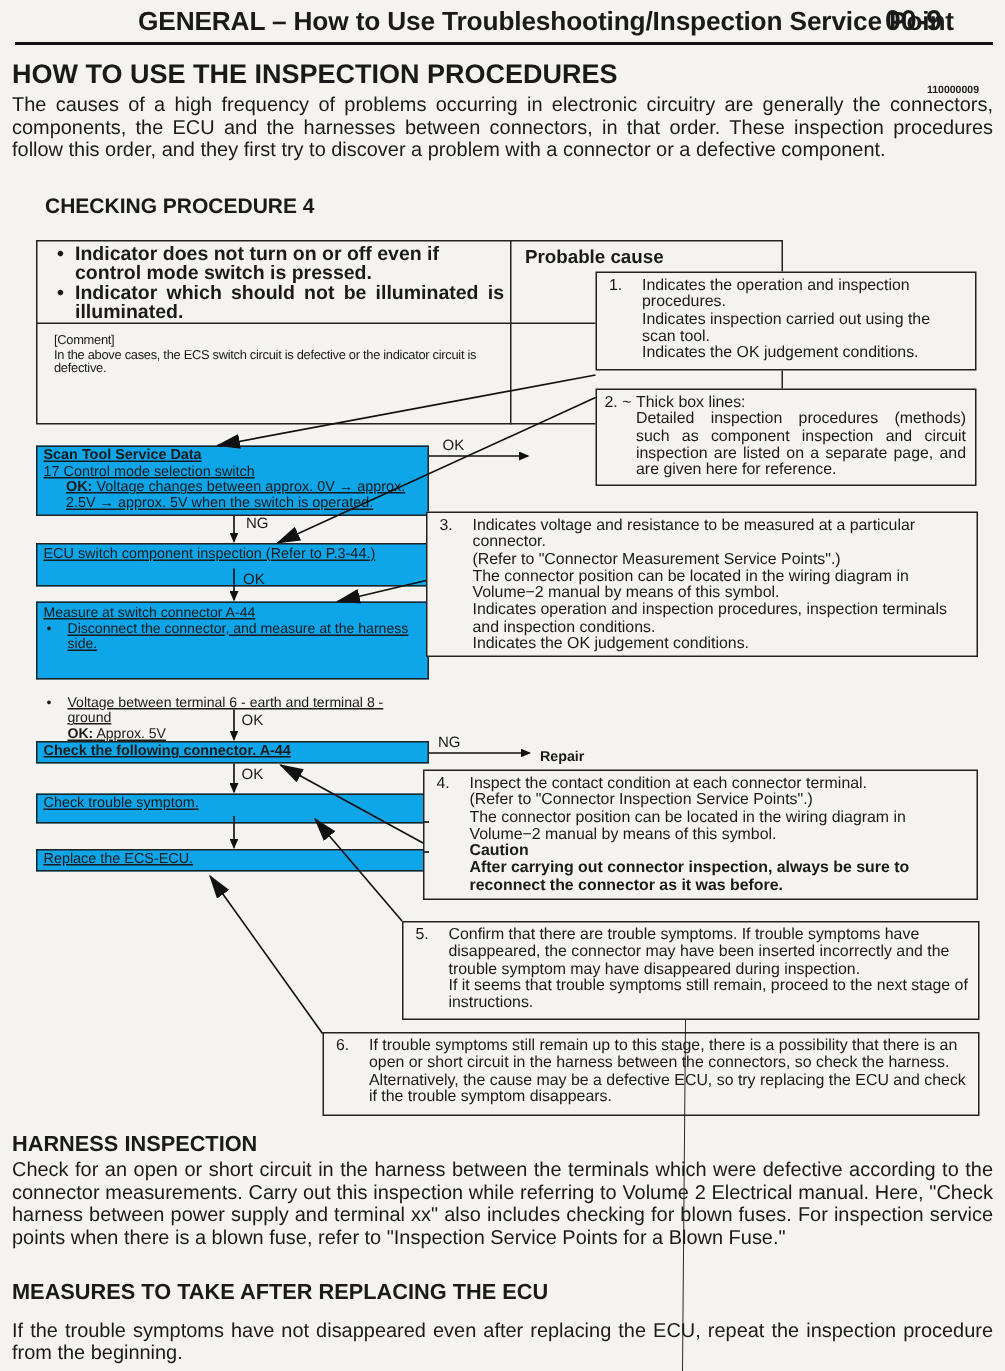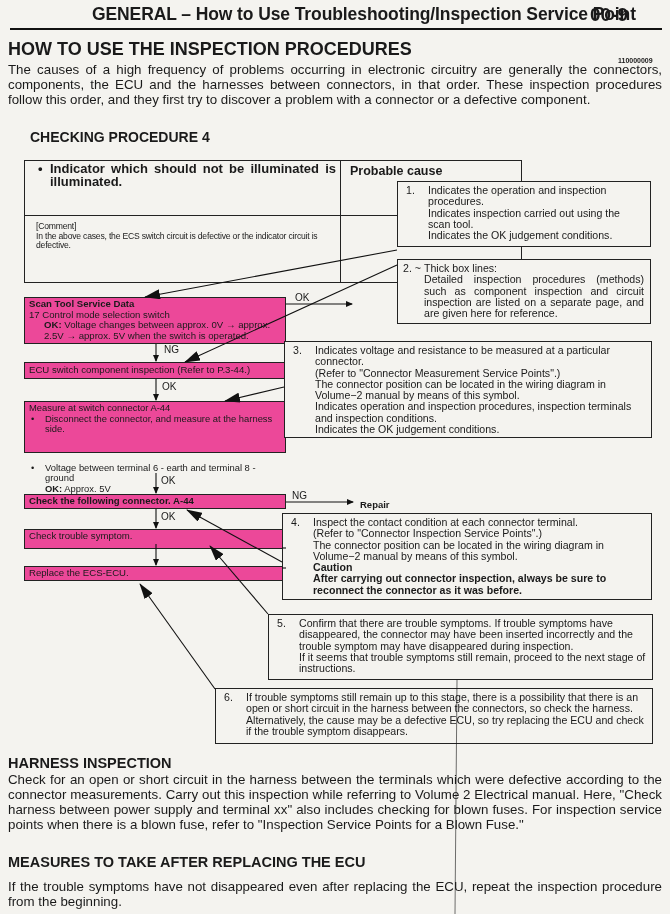--- a/index.html
+++ b/index.html
@@ -13,21 +13,21 @@
   .hdr-page { left: 590px; top: 4px; font-size: 19px; font-weight: bold; }
   .hdr-rule { left: 10px; top: 28px; width: 652px; height: 2px; background: #111; }
   .h1 { left: 8px; top: 39px; font-size: 18px; font-weight: bold; white-space: nowrap; }
   .docid { left: 618px; top: 57px; font-size: 7px; font-weight: bold; }
   .para { font-size: 13.3px; line-height: 15px; text-align: justify; }
   .intro { left: 8px; top: 62px; width: 654px; }
   .h2 { font-size: 14.5px; font-weight: bold; white-space: nowrap; }
   .box { border: 1.3px solid #222; background: transparent; box-sizing: border-box; }
   .note { background: #f4f3ef; font-size: 10.6px; line-height: 11.3px; padding: 3px 6px 3px 30px; box-sizing: border-box; border: 1.3px solid #222; }
   .note .num { position: absolute; left: 8px; top: 3px; }
-  .step { font-size: 9.6px; line-height: 10.6px; padding: 1px 4px; box-sizing: border-box; border: 1.3px solid #222; background: #ec4899; }
+  .step { font-size: 9.6px; line-height: 10.6px; padding: 1px 4px; box-sizing: border-box; border: 1.3px solid #222; background: #0ea5e9; text-decoration: underline; }
   .lbl { font-size: 10px; }
   b { font-weight: bold; }
   .bullet { position: relative; padding-left: 14px; }
   .bullet::before { content: "\2022"; position: absolute; left: 2px; top: 0; }
   svg.overlay { position: absolute; left: 0; top: 0; pointer-events: none; }
 </style>
 </head>
 <body>
 
 <div class="abs hdr-title">GENERAL – How to Use Troubleshooting/Inspection Service Point</div>
@@ -37,20 +37,21 @@
 <div class="abs h1">HOW TO USE THE INSPECTION PROCEDURES</div>
 <div class="abs docid">110000009</div>
 <div class="abs para intro">The causes of a high frequency of problems occurring in electronic circuitry are generally the connectors, components, the ECU and the harnesses between connectors, in that order. These inspection procedures follow this order, and they first try to discover a problem with a connector or a defective component.</div>
 
 <div class="abs h2" style="left:30px;top:129px;font-size:14px;">CHECKING PROCEDURE 4</div>
 
 <div class="abs box" style="left:24px;top:160px;width:498px;height:123px;"></div>
 <div class="abs" style="left:340px;top:160px;width:1.3px;height:123px;background:#222;"></div>
 <div class="abs" style="left:24px;top:215px;width:498px;height:1.3px;background:#222;"></div>
 <div class="abs" style="left:36px;top:162px;width:300px;font-size:13px;font-weight:bold;line-height:13px;">
+  <div class="bullet">Indicator does not turn on or off even if control mode switch is pressed.</div>
   <div class="bullet" style="text-align:justify;">Indicator which should not be illuminated is illuminated.</div>
 </div>
 <div class="abs" style="left:350px;top:164px;font-size:12.5px;font-weight:bold;">Probable cause</div>
 <div class="abs" style="left:36px;top:222px;width:295px;font-size:8.6px;line-height:9.6px;letter-spacing:-0.2px;">
   <div>[Comment]</div>
   <div>In the above cases, the ECS switch circuit is defective or the indicator circuit is defective.</div>
 </div>
 
 <div class="abs note" style="left:397px;top:181px;width:254px;height:66px;">
   <span class="num">1.</span>
@@ -67,21 +68,21 @@
 
 <div class="abs step" style="left:24px;top:297px;width:262px;height:47px;">
   <div style="font-weight:bold;">Scan Tool Service Data</div>
   <div>17  Control mode selection switch</div>
   <div style="padding-left:15px;"><b>OK:</b> <span>Voltage changes between approx. 0V → approx. 2.5V → approx. 5V when the switch is operated.</span></div>
 </div>
 <div class="abs lbl" style="left:295px;top:292px;">OK</div>
 
 <div class="abs lbl" style="left:164px;top:344px;">NG</div>
 
-<div class="abs step" style="left:24px;top:362px;width:262px;height:17px;padding-top:2px;">ECU switch component inspection (Refer to P.3-44.)</div>
+<div class="abs step" style="left:24px;top:362px;width:262px;height:29px;padding-top:2px;">ECU switch component inspection (Refer to P.3-44.)</div>
 <div class="abs lbl" style="left:162px;top:381px;">OK</div>
 
 <div class="abs step" style="left:24px;top:401px;width:262px;height:52px;font-size:9.4px;">
   <div>Measure at switch connector A-44</div>
   <div class="bullet" style="padding-left:16px;">Disconnect the connector, and measure at the harness side.</div>
   <div class="bullet" style="padding-left:16px;margin-top:28px;">Voltage between terminal 6 - earth and terminal 8 - ground</div>
   <div style="padding-left:16px;"><b>OK:</b> <span>Approx. 5V</span></div>
 </div>
 <div class="abs lbl" style="left:161px;top:475px;">OK</div>
 

